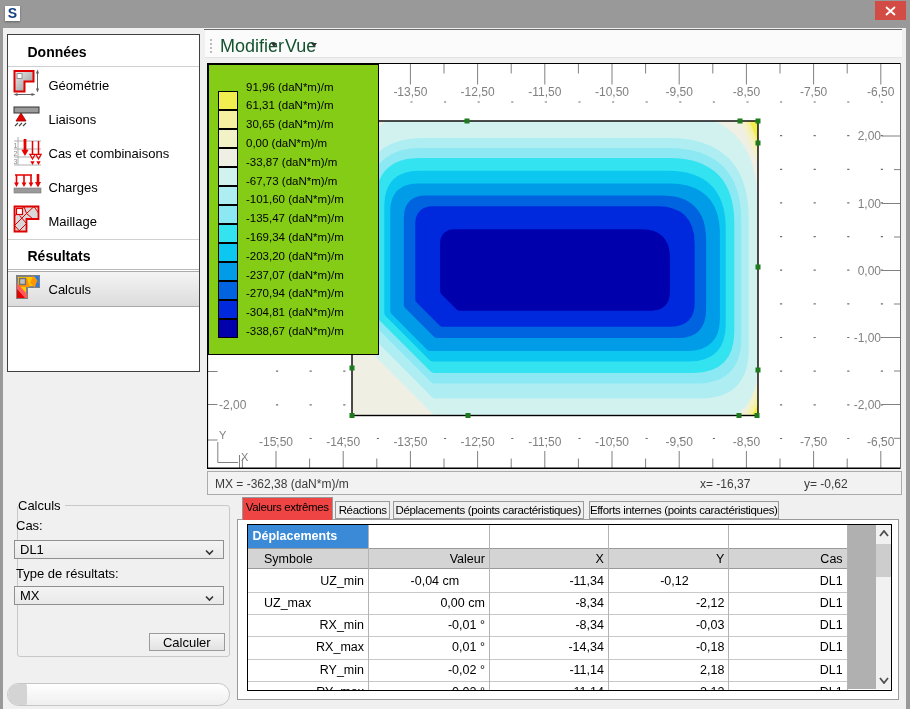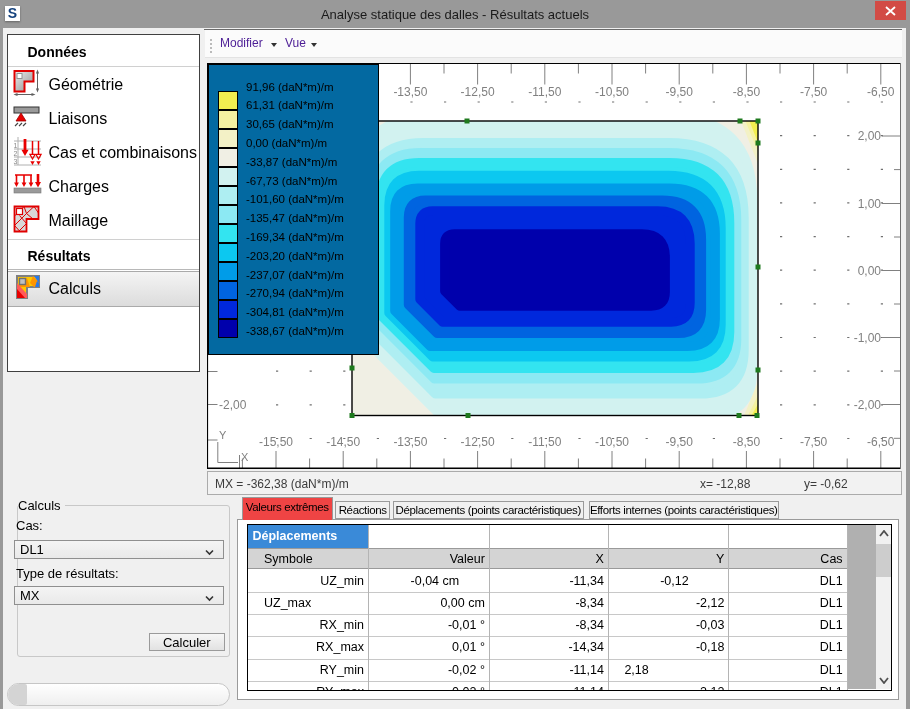--- a/index.html
+++ b/index.html
@@ -8,29 +8,29 @@
 .slogo { position:absolute; left:5px; top:6px; width:15px; height:15px; background:#ffffff; box-shadow:0 1px 2px rgba(0,0,0,.35); text-align:center; font-weight:bold; font-size:14px; color:#14417d; line-height:15px; }
 .closebtn { position:absolute; left:874.5px; top:1px; width:31.5px; height:19px; background:#d24b45; }
 .closebtn svg { position:absolute; left:10.5px; top:4.5px; }
 .borderL { position:absolute; left:0; top:28px; width:2.5px; height:681px; background:#999999; }
 .borderR { position:absolute; left:905.5px; top:28px; width:4.5px; height:681px; background:#999999; }
 .leftpanel { position:absolute; left:6.5px; top:34px; width:193.5px; height:338px; background:#ffffff; border:1px solid #404040; }
 .lp-h { position:absolute; left:20px; font-weight:bold; font-size:14px; color:#000; }
 .lp-sep { position:absolute; left:0; width:100%; height:1px; background:#d0d0d0; }
 .lp-item { position:absolute; left:0; width:100%; height:34px; }
 .lp-item .ic { position:absolute; left:5px; top:50%; transform:translateY(-50%); }
-.lp-item .lb { position:absolute; left:41px; top:50%; transform:translateY(-50%); font-size:16px; color:#000; }
+.lp-item .lb { position:absolute; left:41px; top:50%; transform:translateY(-50%); font-size:13px; color:#000; }
 .sel { background:linear-gradient(#f4f4f4,#dcdcdc); border-top:1px solid #aaa; border-bottom:1px solid #aaa; }
 .topline { position:absolute; left:203.5px; top:29.3px; width:698px; height:1px; background:#6a6a6a; }
 .toolbar { position:absolute; left:205px; top:30.3px; width:696.5px; height:28px; background:#fbfbfb; border-bottom:1px solid #e3e3e3; }
 .tb-grip { position:absolute; left:5px; top:9px; width:2px; height:16px;
   background:repeating-linear-gradient(#bbb 0 2px, transparent 2px 4px); }
-.tb-it { position:absolute; top:6px; font-size:12px; color:#4c1d95; }
+.tb-it { position:absolute; top:6px; font-size:18px; color:#14532d; }
 .tb-ar { position:absolute; top:13px; width:0; height:0; border-left:3.5px solid transparent; border-right:3.5px solid transparent; border-top:4px solid #333; }
-.legend { position:absolute; left:208px; top:64px; width:170.5px; height:291px; background:#0369a1; border:1.6px solid #000; }
+.legend { position:absolute; left:208px; top:64px; width:170.5px; height:291px; background:#84cc16; border:1.6px solid #000; }
 .sw { position:absolute; left:8.5px; width:20px; height:19px; border:1px solid #000; }
 .lt { position:absolute; left:37px; font-size:11.5px; color:#000; white-space:nowrap; }
 .statusbar { position:absolute; left:207px; top:470.5px; width:694.5px; height:24.5px; background:#f2f2f2; border:1px solid #ababab; font-size:12px; color:#3c3c3c; }
 .gbox { position:absolute; left:17px; top:505px; width:212.5px; height:152px; border:1px solid #c8c8c8; border-radius:3px; }
 .gbox-l { position:absolute; left:0px; top:-8px; background:#f0f0f0; padding:0 4px 0 0; font-size:13px; color:#000; }
 .flabel { position:absolute; font-size:13px; color:#000; }
 .combo { position:absolute; left:13.5px; width:210.5px; height:19px; background:linear-gradient(#f4f4f4,#e9e9e9); border:1px solid #8f8f8f; font-size:13px; color:#000; padding:1px 0 0 5.5px; }
 .combo .chev { position:absolute; right:9px; top:4px; }
 .btn { position:absolute; left:149px; top:632.5px; width:75.5px; height:18px; background:linear-gradient(#f6f6f6,#e2e2e2); border:1px solid #9a9a9a; text-align:center; font-size:13px; padding-top:1px; }
 .pbar { position:absolute; left:6.5px; top:683px; width:223px; height:23px; background:linear-gradient(#ffffff,#efefef); border:1px solid #c6c6c6; border-radius:11.5px; }
@@ -39,21 +39,20 @@
 .tab.active { background:#ef4444; border-bottom:none; z-index:3; }
 .tabpanel { position:absolute; left:237px; top:518.5px; width:662px; height:181px; background:#ffffff; border:1px solid #9a9a9a; z-index:1; }
 .grid { position:absolute; left:246.5px; top:523.5px; width:645px; height:167.5px; border:1.6px solid #000; background:#ffffff; z-index:2; overflow:hidden; }
 .cell { position:absolute; font-size:12.5px; color:#000; white-space:nowrap; }
 .vline { position:absolute; top:0; bottom:0; width:1px; background:#b4b4b4; }
 .hline { position:absolute; left:0; width:628px; height:1px; background:#c8c8c8; }
 .sb { position:absolute; left:628.2px; top:0; width:15.5px; height:164.4px; background:#f1f1f1; }
 </style></head><body>
 
 <div class="titlebar">
-    <div class="title">Analyse statique des dalles - Résultats actuels</div>
     <div class="slogo">S</div>
   </div>
 <div class="closebtn">
     <svg width="11" height="10" viewBox="0 0 11 10">
       <path d="M1 1L10 9M10 1L1 9" stroke="#ffffff" stroke-width="1.8"></path>
     </svg>
   </div>
 <div class="borderL"></div>
 <div class="borderR"></div>
 <div class="leftpanel">
@@ -244,21 +243,21 @@
 <div class="lt" style="top:147.2px">-135,47 (daN*m)/m</div>
 <div class="lt" style="top:166.0px">-169,34 (daN*m)/m</div>
 <div class="lt" style="top:184.8px">-203,20 (daN*m)/m</div>
 <div class="lt" style="top:203.6px">-237,07 (daN*m)/m</div>
 <div class="lt" style="top:222.4px">-270,94 (daN*m)/m</div>
 <div class="lt" style="top:241.2px">-304,81 (daN*m)/m</div>
 <div class="lt" style="top:260.0px">-338,67 (daN*m)/m</div>
 </div>
 <div class="statusbar">
     <span style="position:absolute;left:7px;top:5.5px">MX = -362,38 (daN*m)/m</span>
-    <span style="position:absolute;left:492px;top:5.5px">x= -12,88</span>
+    <span style="position:absolute;left:492px;top:5.5px">x= -16,37</span>
     <span style="position:absolute;left:596px;top:5.5px">y= -0,62</span>
   </div>
 <div class="gbox">
     <div class="gbox-l">Calculs</div>
   </div>
 <div class="flabel" style="left:16px;top:518px">Cas:</div>
 <div class="combo" style="top:539.5px">DL1<span class="chev"><svg width="9" height="9" viewBox="0 0 9 9">
         <path d="M1 2.5L4.5 6L8 2.5" stroke="#333" stroke-width="1.6" fill="none"></path>
       </svg></span></div>
 <div class="flabel" style="left:16px;top:566px">Type de résultats:</div>
@@ -303,21 +302,21 @@
 <div class="hline" style="top:111.9px"></div>
 <div class="cell" style="left:16.5px;top:115.9px;width:100px;text-align:right">RX_max</div>
 <div class="cell" style="left:137.4px;top:115.9px;width:100px;text-align:right">0,01 °</div>
 <div class="cell" style="left:256.4px;top:115.9px;width:100px;text-align:right">-14,34</div>
 <div class="cell" style="left:376.9px;top:115.9px;width:100px;text-align:right">-0,18</div>
 <div class="cell" style="left:495.1px;top:115.9px;width:100px;text-align:right">DL1</div>
 <div class="hline" style="top:134.2px"></div>
 <div class="cell" style="left:16.5px;top:138.2px;width:100px;text-align:right">RY_min</div>
 <div class="cell" style="left:137.4px;top:138.2px;width:100px;text-align:right">-0,02 °</div>
 <div class="cell" style="left:256.4px;top:138.2px;width:100px;text-align:right">-11,14</div>
-<div class="cell" style="left:376.9px;top:138.2px;width:100px;text-align:left">2,18</div>
+<div class="cell" style="left:376.9px;top:138.2px;width:100px;text-align:right">2,18</div>
 <div class="cell" style="left:495.1px;top:138.2px;width:100px;text-align:right">DL1</div>
 <div class="hline" style="top:156.5px"></div>
 <div class="cell" style="left:16.5px;top:160.5px;width:100px;text-align:right">RY_max</div>
 <div class="cell" style="left:137.4px;top:160.5px;width:100px;text-align:right">0,02 °</div>
 <div class="cell" style="left:256.4px;top:160.5px;width:100px;text-align:right">-11,14</div>
 <div class="cell" style="left:376.9px;top:160.5px;width:100px;text-align:right">-2,12</div>
 <div class="cell" style="left:495.1px;top:160.5px;width:100px;text-align:right">DL1</div>
 
 <div class="vline" style="left:120.5px"></div>
 <div class="vline" style="left:241.4px"></div>

